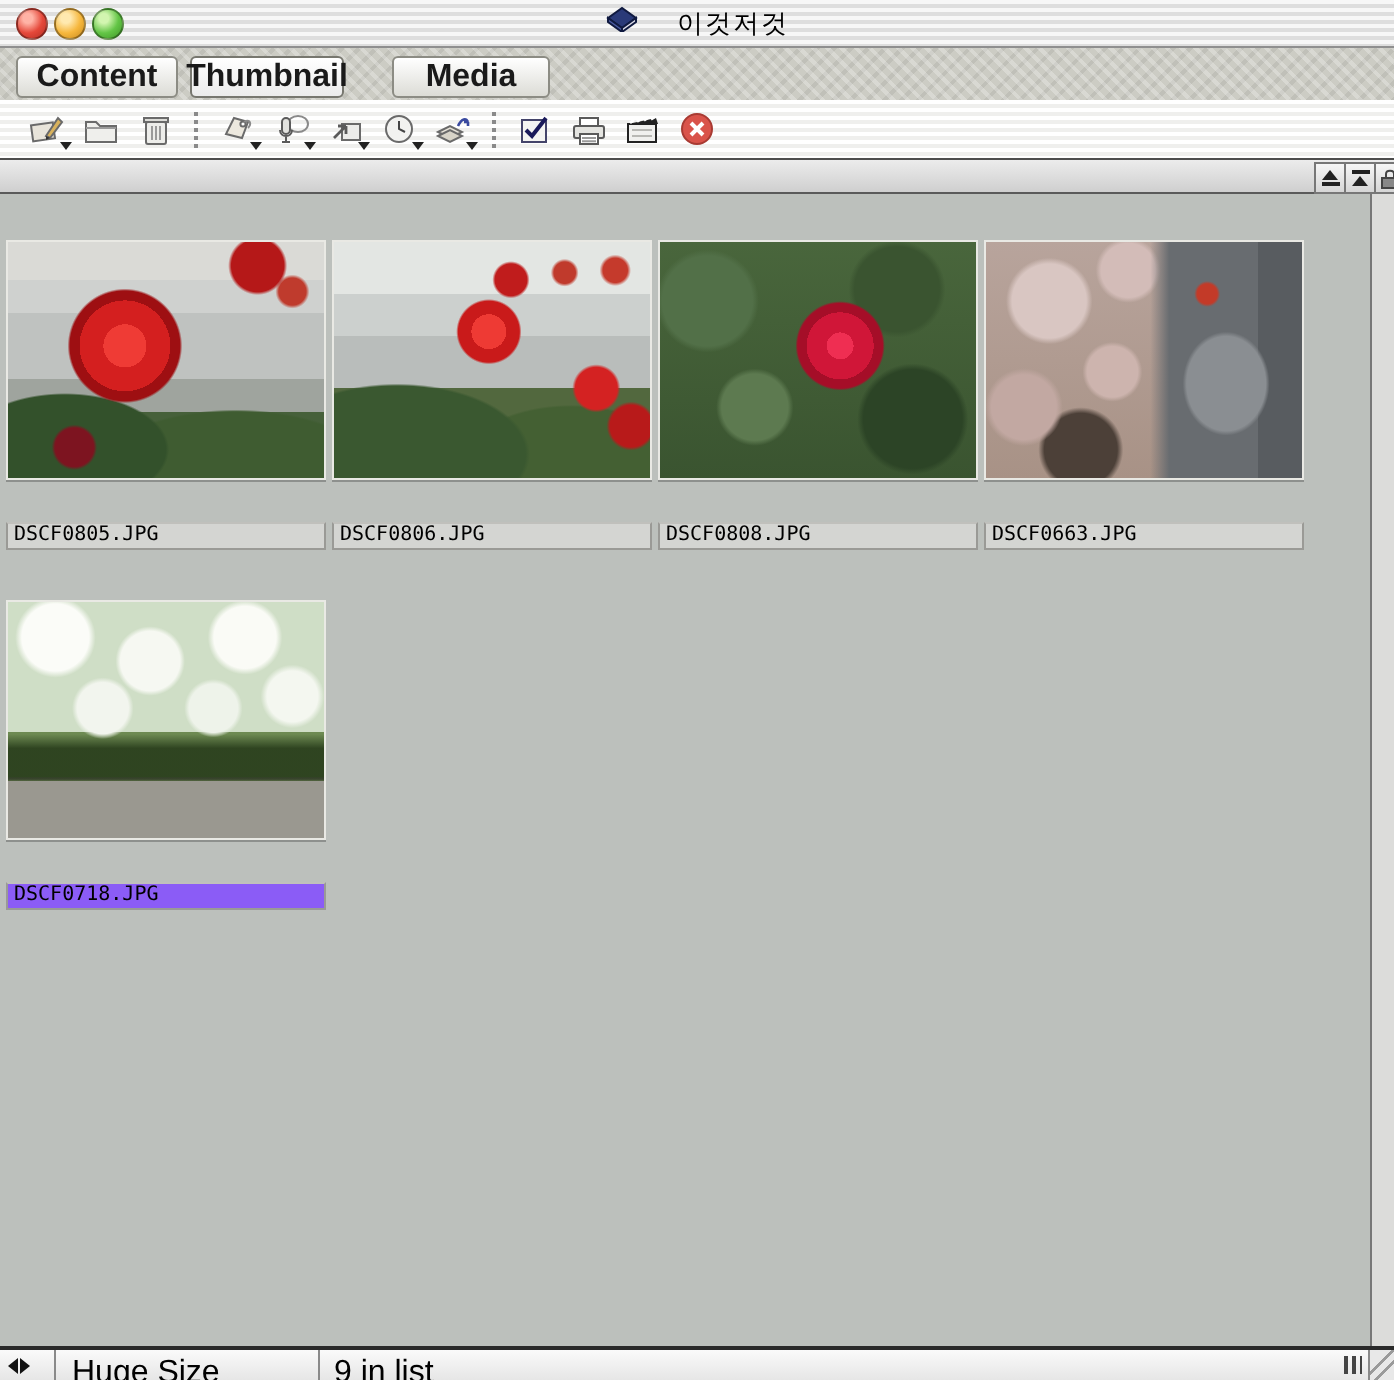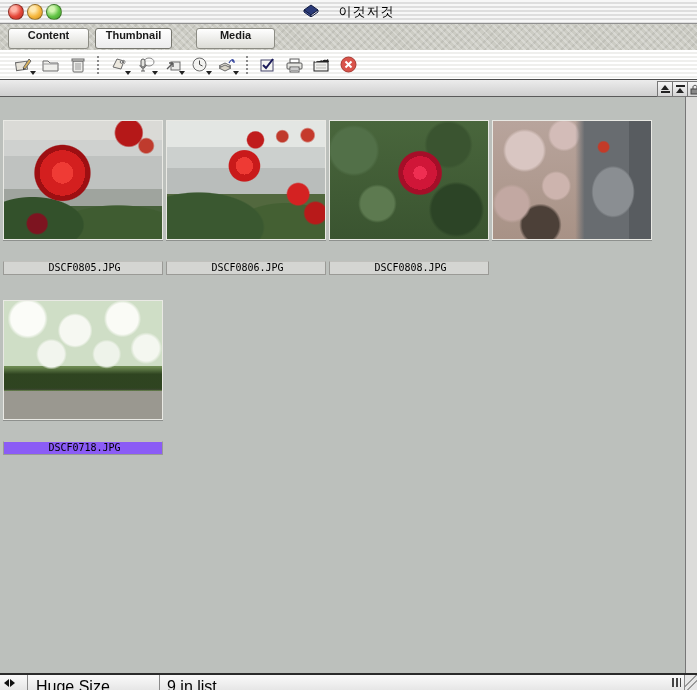--- a/index.html
+++ b/index.html
@@ -24,22 +24,22 @@
   .tabbar{
     position:absolute;left:0;top:24px;right:0;height:26px;
     background:
       repeating-linear-gradient(45deg,rgba(255,255,255,.25) 0 2px,transparent 2px 5px),
       repeating-linear-gradient(135deg,rgba(0,0,0,.06) 0 2px,transparent 2px 6px),
       #ccccc4;
   }
   .tab{
     position:absolute;top:4px;height:19px;border:1px solid #8c8c84;border-radius:3px;
     background:linear-gradient(180deg,#ffffff,#dcdcd6);
-    font-size:11px;font-weight:bold;color:#1a1a1a;
-    display:flex;justify-content:center;
+    font-size:16px;font-weight:bold;color:#1a1a1a;
+    display:flex;align-items:center;justify-content:center;
     box-shadow:0 1px 0 rgba(255,255,255,.7) inset;
   }
   .tab.t0{left:8px;width:79px}
   .tab.t1{left:95px;width:75px;background:linear-gradient(180deg,#ffffff,#ececec);border-color:#77776f}
   .tab.t2{left:196px;width:77px}
   
   .toolbar{
     position:absolute;left:0;top:50px;right:0;height:29px;
     background:repeating-linear-gradient(180deg,#ffffff 0 2px,#efefed 2px 4px);
     border-bottom:1px solid #4d4d4d;
@@ -76,21 +76,21 @@
     display:grid;grid-template-columns:repeat(4,160px);column-gap:3px;grid-auto-rows:180px;
   }
   .photo{
     width:158px;height:118px;border:1px solid #e9e9e4;
     box-shadow:0 1px 0 rgba(0,0,0,.25);
   }
   .flabel{
     box-sizing:border-box;width:160px;height:14px;margin-top:21px;
     background:#d4d5d2;border:1px solid #9a9a96;border-top-color:#c0c0bc;
     font:10px "DejaVu Sans Mono",monospace;color:#000;line-height:12px;padding-left:3px;
-    overflow:hidden;white-space:nowrap;text-align:center;
+    overflow:hidden;white-space:nowrap;
   }
   .flabel.sel{background:#8b5cf6}
   
   .ph0{background:
     radial-gradient(circle at 79% 10%,#b51818 0 8%,transparent 9%),
     radial-gradient(circle at 37% 44%,#ef3b35 0 9%,#d41f1f 9% 19%,#9e0f12 19% 23%,transparent 24%),
     radial-gradient(circle at 21% 87%,#7d1420 0 6%,transparent 7%),
     radial-gradient(circle at 90% 21%,#bf3b2d 0 4%,transparent 5%),
     radial-gradient(ellipse 55% 40% at 18% 88%,#33512b 0 58%,transparent 60%),
     radial-gradient(ellipse 75% 45% at 72% 98%,#3f5c31 0 58%,transparent 60%),
@@ -353,20 +353,21 @@
       <div class="photo ph1"></div>
       <div class="flabel"><span>DSCF0806.JPG</span></div>
     </div>
     <div>
       <div class="photo ph2"></div>
       <div class="flabel"><span>DSCF0808.JPG</span></div>
     </div>
 
     <div>
       <div class="photo ph5"></div>
+      <div class="flabel"><span>DSCF0663.JPG</span></div>
     </div>
 
     <div>
       <div class="photo ph8"></div>
       <div class="flabel sel"><span>DSCF0718.JPG</span></div>
     </div>
 
   </div>
 </div>
 

